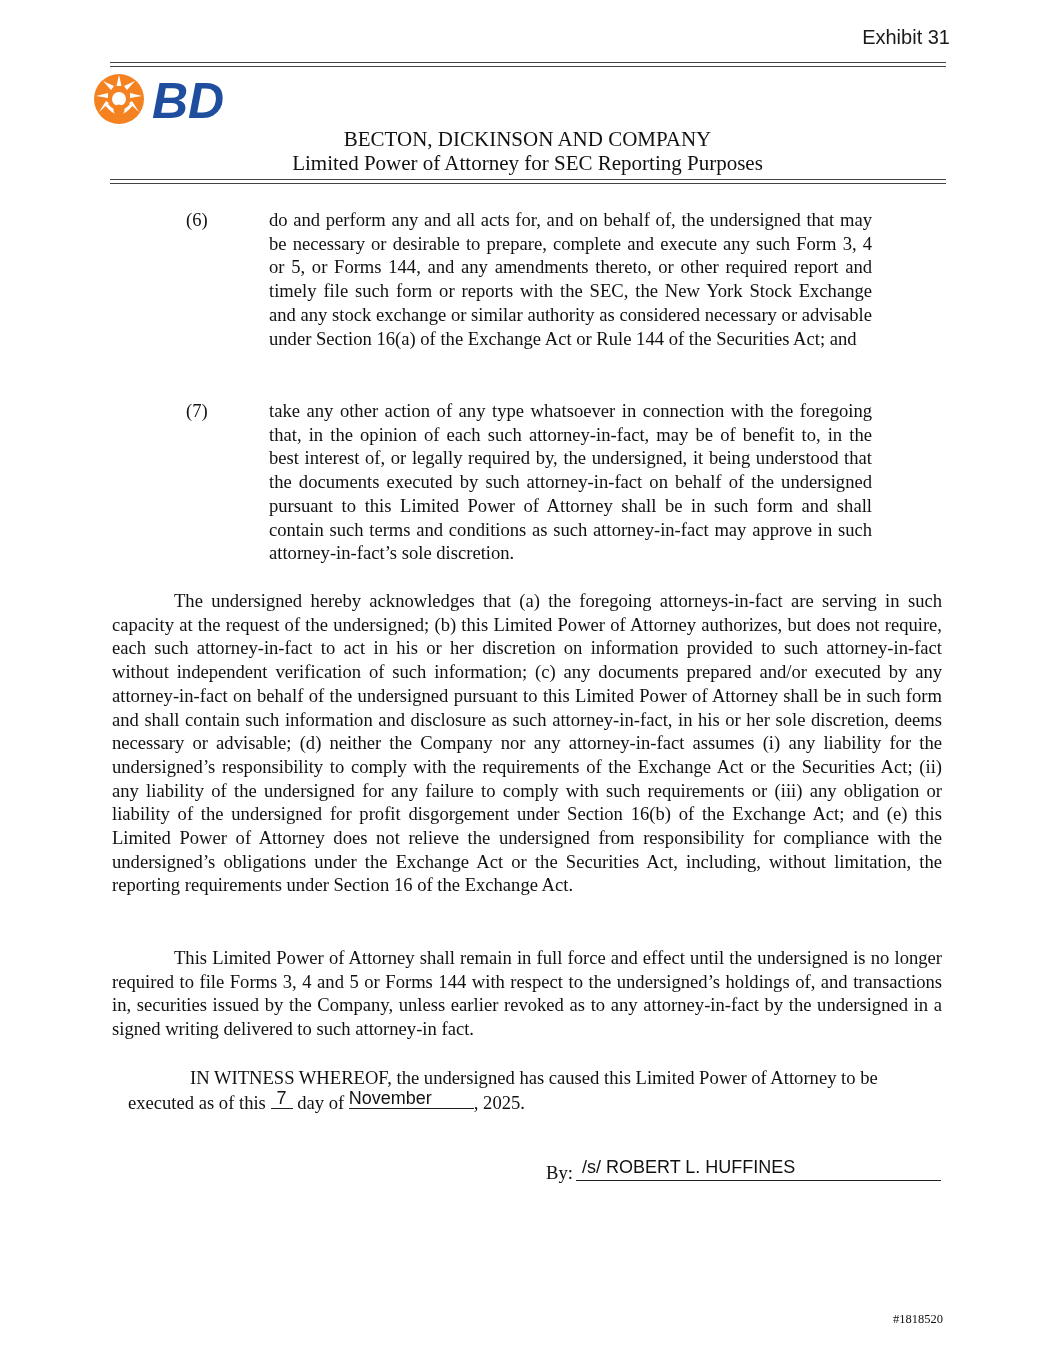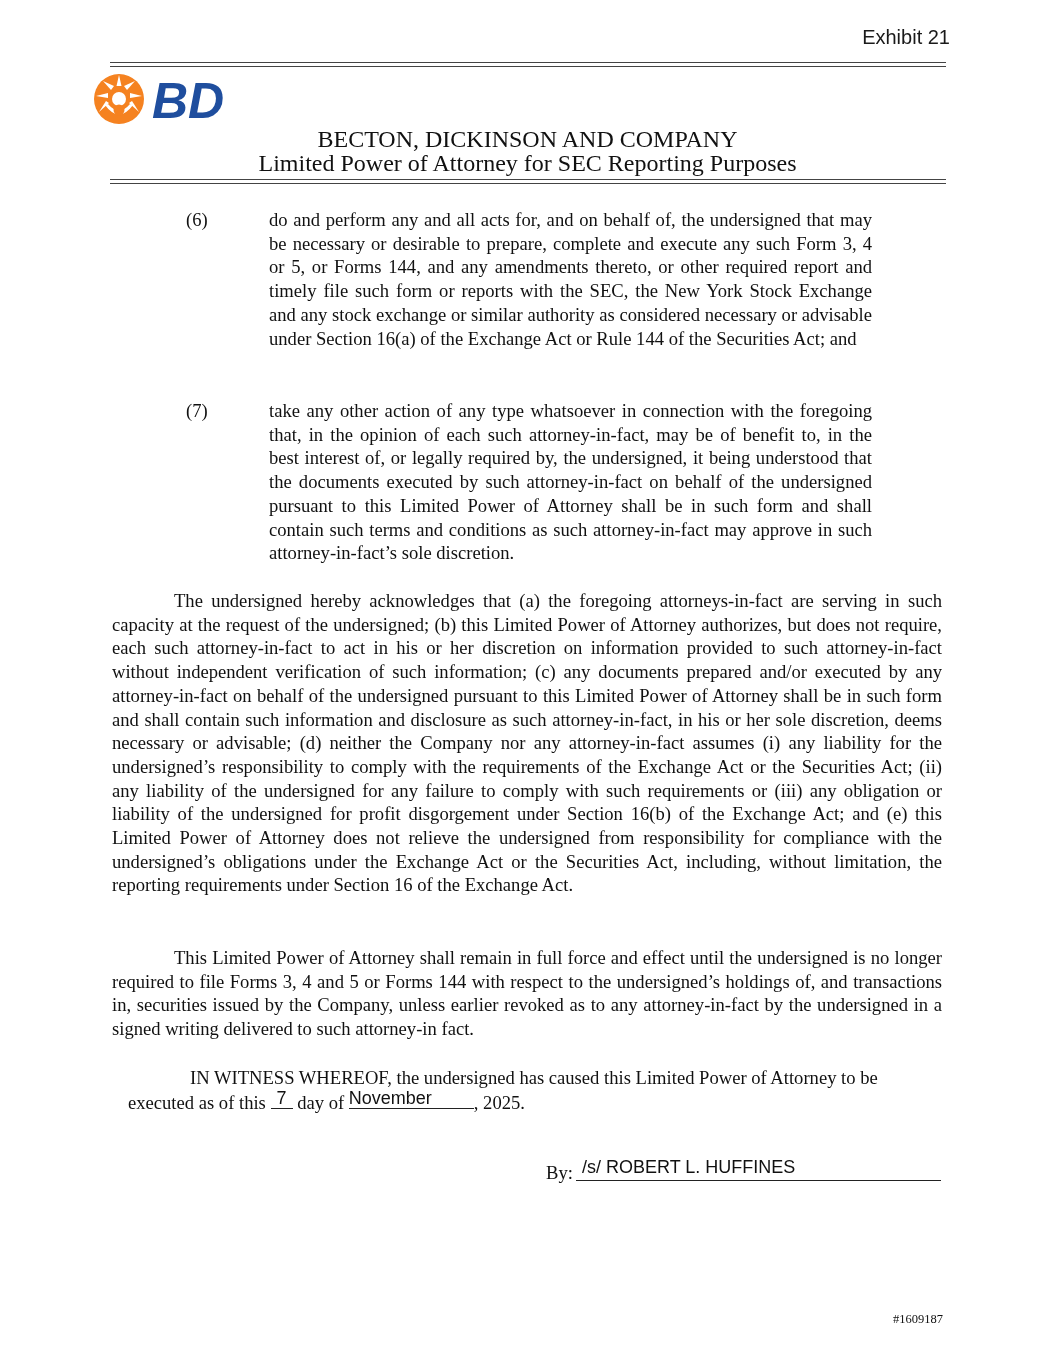--- a/index.html
+++ b/index.html
@@ -7,21 +7,21 @@
   .serif { font-family: "Liberation Serif", "DejaVu Serif", serif; }
   .sans { font-family: "Liberation Sans", "DejaVu Sans", sans-serif; }
 
   .exhibit { position: absolute; right: 105px; top: 26px; font-size: 20px; color: #1a1a1a; }
   .rule-double { position: absolute; left: 110px; width: 836px; height: 5px; border-top: 1.5px solid #444; border-bottom: 1.5px solid #444; box-sizing: border-box; }
   .rule-top { top: 62px; }
   .rule-bottom { top: 179px; }
 
   .logo { position: absolute; left: 94px; top: 72px; width: 130px; height: 54px; font-style: italic; }
 
-  .header-title { position: absolute; left: 0; width: 1055px; text-align: center; font-size: 24px; line-height: 24px; }
+  .header-title { position: absolute; left: 0; width: 1055px; text-align: center; font-size: 21px; line-height: 24px; }
   .ht1 { top: 127px; }
   .ht2 { top: 151px; }
 
   .item { position: absolute; left: 186px; width: 686px; font-size: 18.6px; line-height: 23.7px; }
   .item .num { position: absolute; left: 0; top: 0; }
   .item .txt { margin-left: 83px; text-align: justify; font-family: Liberation Serif, serif; }
   .item6 { top: 208px; }
   .item7 { top: 399px; }
 
   .para { position: absolute; left: 112px; width: 830px; font-size: 18.6px; line-height: 23.7px; text-align: justify; text-indent: 62px; }
@@ -41,21 +41,21 @@
   .sig-by .lbl { position: absolute; left: 0; bottom: 0; }
   .sig-by .line { position: absolute; left: 30px; right: 0; bottom: 3px; border-bottom: 1px solid #222; }
   .sig-by .sigtxt { position: absolute; left: 36px; bottom: 6px; font-family: "Liberation Sans", "DejaVu Sans", sans-serif; font-size: 18px; }
   .sig-name { margin-top: 2px; line-height: 24px; }
 
   .docnum { position: absolute; right: 112px; top: 1312px; font-size: 12.5px; }
 </style>
 </head>
 <body>
 
-<div class="exhibit sans">Exhibit 21</div>
+<div class="exhibit sans">Exhibit 31</div>
 
 <div class="rule-double rule-top"></div>
 
 <div class="logo">
   <svg width="130" height="54" viewBox="0 0 130 54">
     <circle cx="25" cy="27" r="25" fill="#F58220"></circle>
     <g fill="#ffffff">
       <polygon points="25,3 27.5,14 22.5,14"></polygon>
       <polygon points="41,9 33,18 30,14"></polygon>
       <polygon points="9,9 20,14 17,18"></polygon>
@@ -96,13 +96,13 @@
 </div>
 
 <div class="sig serif">
   <div class="sig-by">
     <span class="lbl">By:</span>
     <span class="line"></span>
     <span class="sigtxt">/s/ ROBERT L. HUFFINES</span>
   </div>
 </div>
 
-<div class="docnum serif">#1609187</div>
+<div class="docnum serif">#1818520</div>
 
 </body></html>

